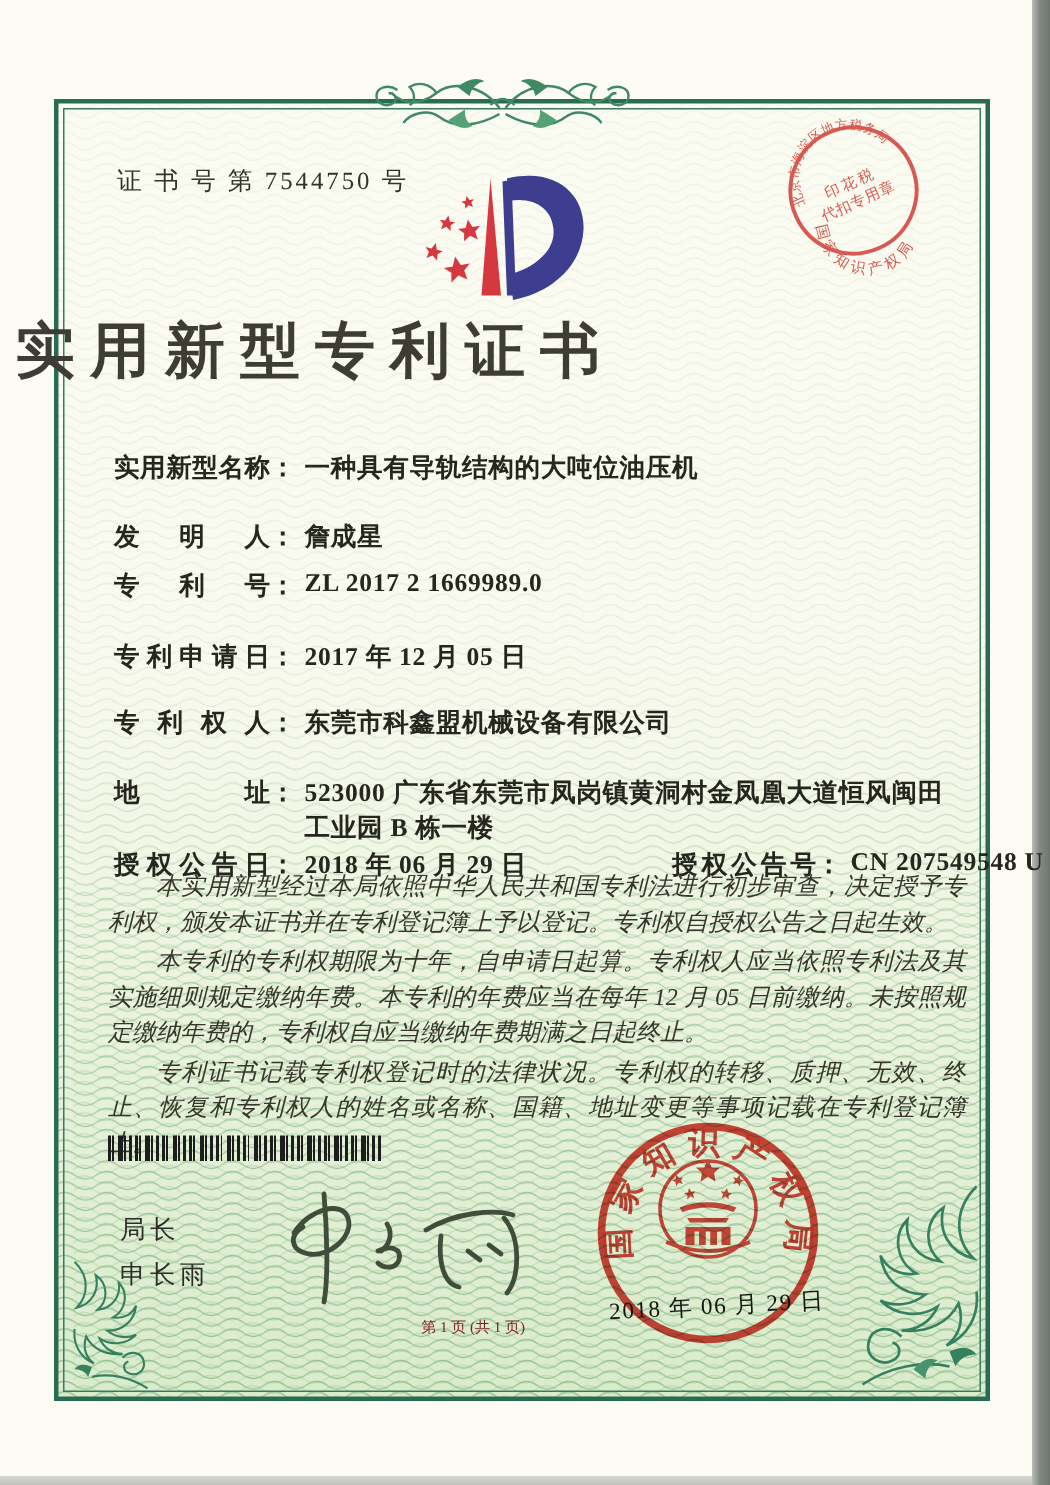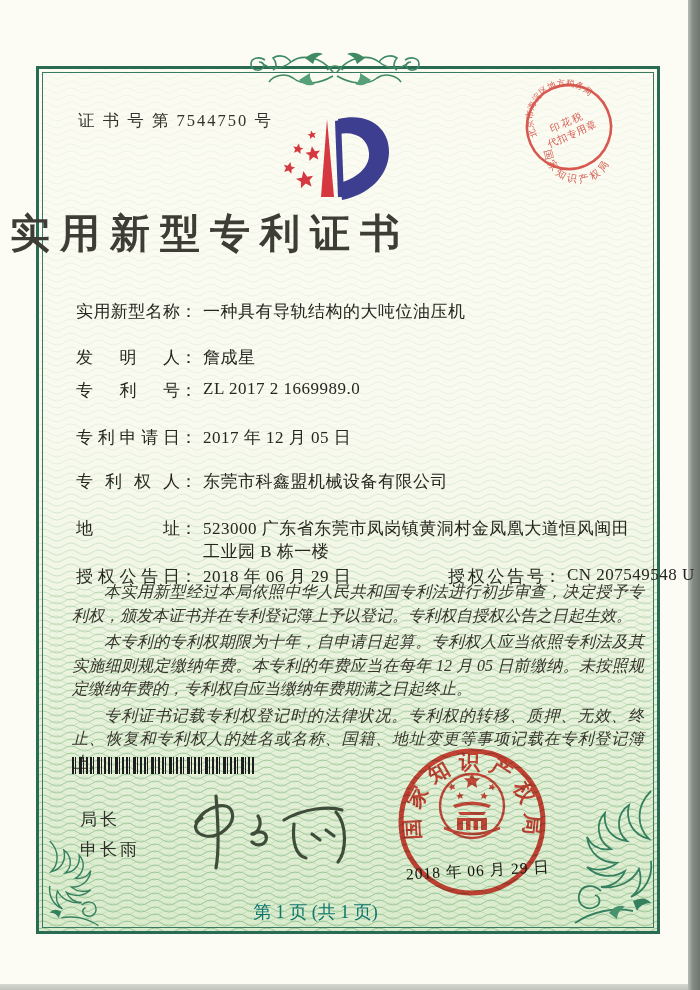--- a/index.html
+++ b/index.html
@@ -38,21 +38,21 @@
   
   .cert-no{
     position:absolute;left:78px;top:110px;
     font-size:16.5px;letter-spacing:2px;color:#33332c;
   }
   .title{
     position:absolute;left:0;top:206px;width:694px;text-align:left;
     font-size:40px;font-weight:600;letter-spacing:10px;text-indent:10px;
     color:#3e3d35;
   }
-  .field-row{position:absolute;left:76px;font-size:17px;color:#26261f;white-space:nowrap;}
+  .field-row{position:absolute;left:76px;font-size:17px;color:#26261f;white-space:nowrap;font-weight:bold;}
   .flabel{
     display:inline-block;width:104px;text-align:justify;text-align-last:justify;
     vertical-align:top;color:#26261f;
   }
   .fcolon{display:inline-block;margin:0 6px 0 0;vertical-align:top;}
   .fvalue{display:inline-block;letter-spacing:.5px;vertical-align:top;}
   .fvalue .line2{display:block;letter-spacing:.5px;}
   .row-right{position:absolute;left:372px;top:0;}
   .row-right .flabel{width:96px;}
   .paragraphs{
@@ -77,22 +77,22 @@
     font-size:17px;letter-spacing:3px;color:#2e2e28;
   }
   .signer-role{top:808px;text-align:center;}
   .signer-name{top:838px;}
   .seal-date{
     position:absolute;left:406px;top:860px;width:170px;
     font-size:15.5px;letter-spacing:1px;color:#14140f;
     transform:rotate(-3deg);z-index:6;
   }
   .footer{
-    position:absolute;left:233px;top:900px;width:165px;text-align:center;
-    font-size:18px;color:#0f766e;
+    position:absolute;left:233px;top:878px;width:165px;text-align:center;
+    font-size:10px;color:#7f1d1d;
   }
   .stamp-wrap{mix-blend-mode:multiply;}
 </style>
 </head>
 <body>
 
 <svg width="0" height="0" style="position:absolute">
   <defs>
     <path id="star5" d="M0,-10 2.939,-3.09 9.511,-3.09 4.755,1.18 5.878,8.09 0,4.0 -5.878,8.09 -4.755,1.18 -9.511,-3.09 -2.939,-3.09 Z"></path>
   </defs>

